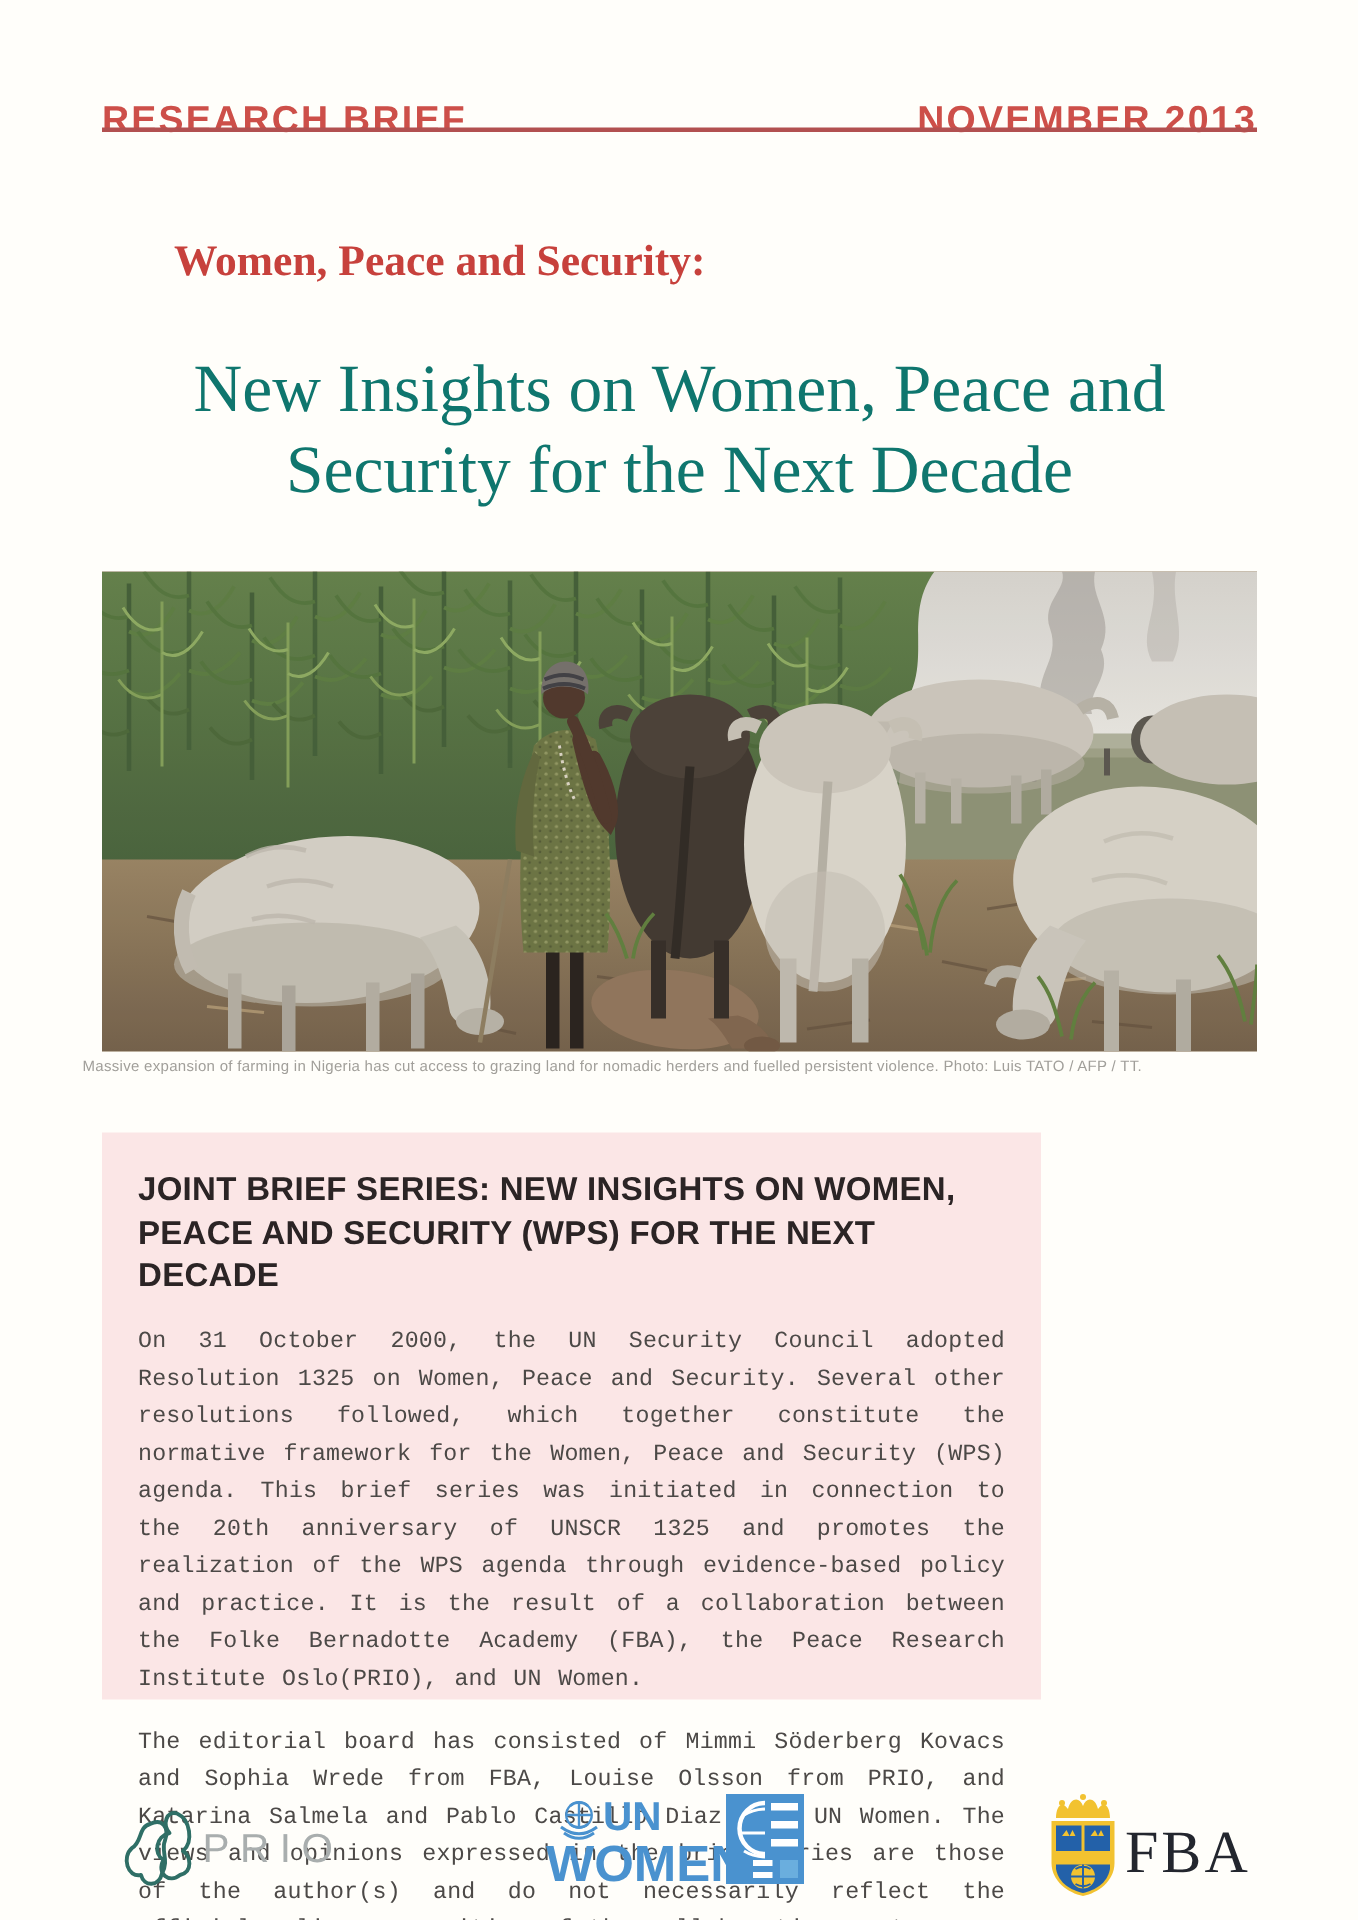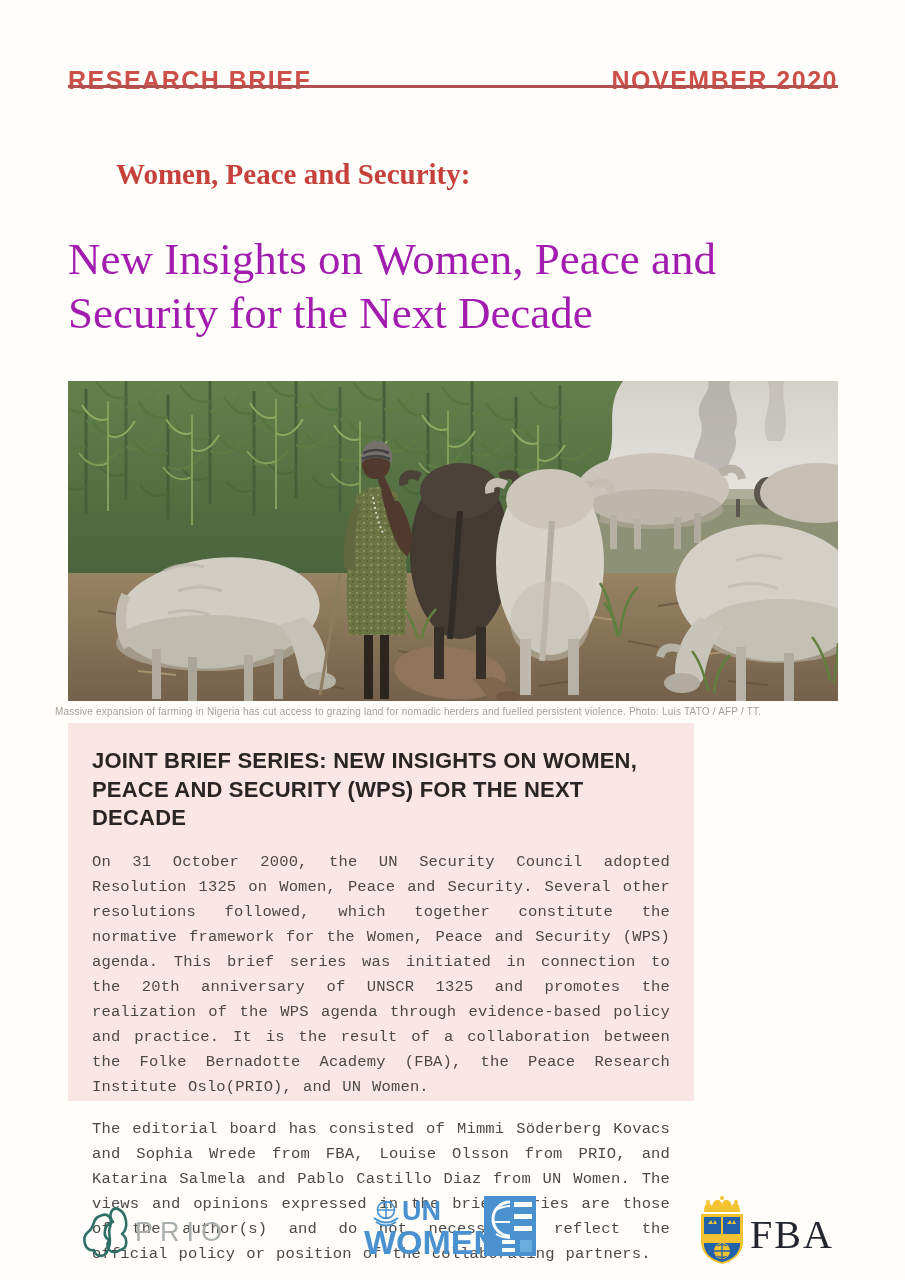--- a/index.html
+++ b/index.html
@@ -19,32 +19,32 @@
   .rule { position:absolute; top:85px; left:68px; width:770px; height:3px; background:#b25050; }
   
   .kicker {
     position:absolute; top:158px; left:68px; width:770px;
     font-family:"Liberation Serif", serif; font-weight:bold;
     font-size:29px; color:#c7413c;margin-left:48px;
   }
   .main-title {
     position:absolute; top:232px; left:68px; width:770px;
     font-family:"Liberation Serif", serif; font-weight:normal;
-    font-size:45px; line-height:1.2; text-align:left; color:#a21caf;
+    font-size:45px; line-height:1.2; text-align:center; color:#0f766e;
   }
   
   .photo { position:absolute; top:381px; left:68px; width:770px; height:320px; overflow:hidden; background:#8f7a5e; }
   .photo svg { display:block; }
   .caption {
     position:absolute; top:706px; left:55px; width:770px;
     font-size:10px; letter-spacing:.2px; color:#a19f9a;
   }
   
   .infobox {
-    position:absolute; top:723px; left:68px; width:626px; height:378px;
+    position:absolute; top:755px; left:68px; width:626px; height:378px;
     background:#fbe6e6; padding:24px 24px 0 24px;
   }
   .infobox h2 {
     font-size:22px; line-height:1.3; font-weight:bold;
     color:#2b2425; letter-spacing:.2px;
   }
   .infobox p {
     margin-top:17px; font-size:15.5px; line-height:25px;
     color:#4c4947; text-align:justify; letter-spacing:.15px; word-spacing:1.5px;font-family:Liberation Mono, monospace;
   }
@@ -54,21 +54,21 @@
   .logo-unwomen { position:absolute; left:296px; top:0; }
   .logo-fba { position:absolute; right:0; top:2px; }
 </style>
 </head>
 <body>
 
 <div class="page">
 
   <div class="topbar">
     <span>RESEARCH BRIEF</span>
-    <span>NOVEMBER 2020</span>
+    <span>NOVEMBER 2013</span>
   </div>
   <div class="rule"></div>
 
   <div class="kicker">Women, Peace and Security:</div>
   <h1 class="main-title">New Insights on Women, Peace and Security for the Next Decade</h1>
 
   <div class="photo">
     <svg width="770" height="320" viewBox="0 0 770 320">
       <defs>
         <linearGradient id="sky" x1="0" y1="0" x2="0" y2="1">

